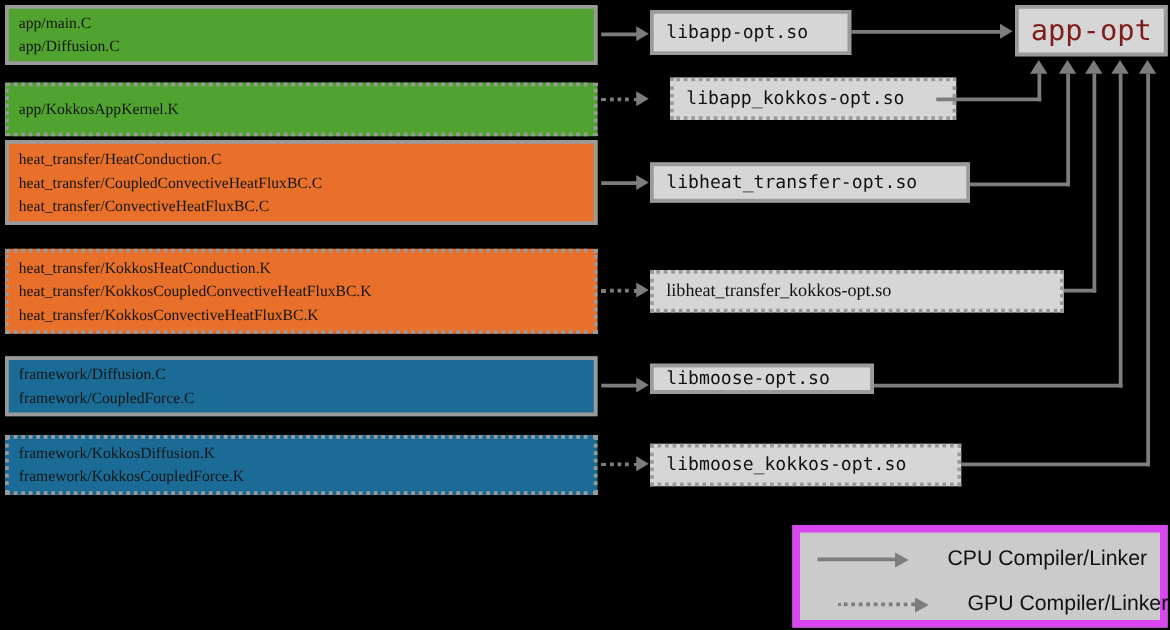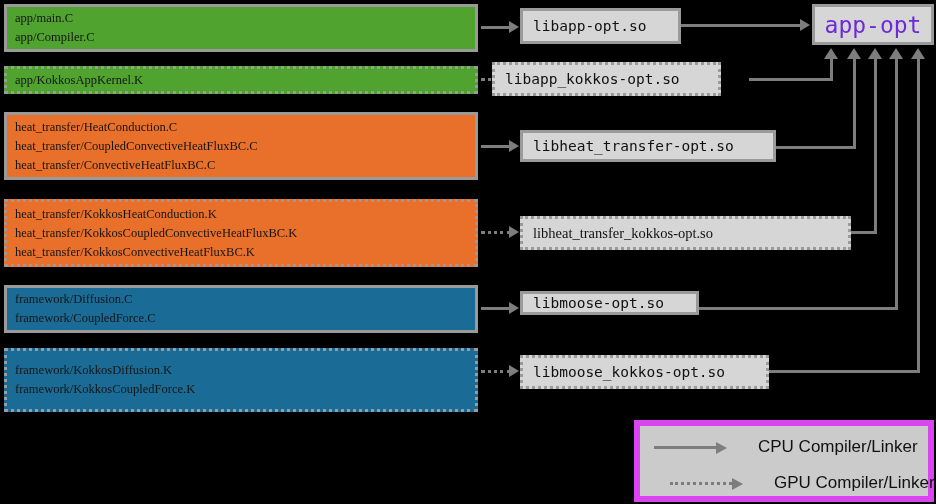--- a/index.html
+++ b/index.html
@@ -53,21 +53,21 @@
   }
 
   
   .target-box {
     position: absolute;
     box-sizing: border-box;
     display: flex;
     align-items: center;
     justify-content: center;
     font-size: 23px;
-    color: #6d28d9;
+    color: #7f1d1d;
     background: #D6D6D6;
     border: 3px solid #9a9a9a;
     font-family: "DejaVu Sans Mono", "Liberation Mono", monospace;
   }
 
   
   .hline {
     position: absolute;
     height: 3px;
     background: #7d7d7d;
@@ -152,45 +152,45 @@
     white-space: nowrap;
   }
 </style>
 </head>
 <body>
 
 <div id="canvas">
 
   <div class="src-box c-green bd-solid" style="left:4px;  top:4px;   width:474px; height:48px;">
     <span class="line">app/main.C</span>
-    <span class="line">app/Compiler.C</span>
-  </div>
-
-  <div class="src-box c-green bd-dotted" style="left:4px;  top:66px;  width:474px; height:28px;">
+    <span class="line">app/Diffusion.C</span>
+  </div>
+
+  <div class="src-box c-green bd-dotted" style="left:4px;  top:66px;  width:474px; height:43px;">
     <span class="line">app/KokkosAppKernel.K</span>
   </div>
 
   <div class="src-box c-orange bd-solid" style="left:4px; top:112px; width:474px; height:68px;">
     <span class="line">heat_transfer/HeatConduction.C</span>
     <span class="line">heat_transfer/CoupledConvectiveHeatFluxBC.C</span>
     <span class="line">heat_transfer/ConvectiveHeatFluxBC.C</span>
   </div>
 
   <div class="src-box c-orange bd-dotted" style="left:4px; top:199px; width:474px; height:68px;">
     <span class="line">heat_transfer/KokkosHeatConduction.K</span>
     <span class="line">heat_transfer/KokkosCoupledConvectiveHeatFluxBC.K</span>
     <span class="line">heat_transfer/KokkosConvectiveHeatFluxBC.K</span>
   </div>
 
   <div class="src-box c-blue bd-solid" style="left:4px;  top:285px; width:474px; height:48px;">
     <span class="line">framework/Diffusion.C</span>
     <span class="line">framework/CoupledForce.C</span>
   </div>
 
-  <div class="src-box c-blue bd-dotted" style="left:4px;  top:348px; width:474px; height:64px;">
+  <div class="src-box c-blue bd-dotted" style="left:4px;  top:348px; width:474px; height:48px;">
     <span class="line">framework/KokkosDiffusion.K</span>
     <span class="line">framework/KokkosCoupledForce.K</span>
   </div>
 
   <div class="hline" style="left:481px; top:26px;  width:32px;"></div>
   <div class="arrow-r" style="left:509px; top:21px;"></div>
 
   <div class="hline-dot" style="left:481px; top:78px;  width:30px;"></div>
   <div class="arrow-r" style="left:509px; top:73px;"></div>
 
@@ -203,21 +203,21 @@
   <div class="hline" style="left:481px; top:307px; width:32px;"></div>
   <div class="arrow-r" style="left:509px; top:302px;"></div>
 
   <div class="hline-dot" style="left:481px; top:370px; width:30px;"></div>
   <div class="arrow-r" style="left:509px; top:365px;"></div>
 
   <div class="lib-box c-grey bd-solid" style="left:520px; top:8px;   width:161px; height:36px;">
     <span>libapp-opt.so</span>
   </div>
 
-  <div class="lib-box c-grey bd-dotted" style="left:492px; top:62px;  width:229px; height:34px;">
+  <div class="lib-box c-grey bd-dotted" style="left:536px; top:62px;  width:229px; height:34px;">
     <span>libapp_kokkos-opt.so</span>
   </div>
 
   <div class="lib-box c-grey bd-solid" style="left:520px; top:130px; width:256px; height:32px;">
     <span>libheat_transfer-opt.so</span>
   </div>
 
   <div class="lib-box c-grey bd-dotted" style="left:520px; top:216px; width:331px; height:34px;font-family:Liberation Serif, serif;">
     <span>libheat_transfer_kokkos-opt.so</span>
   </div>

